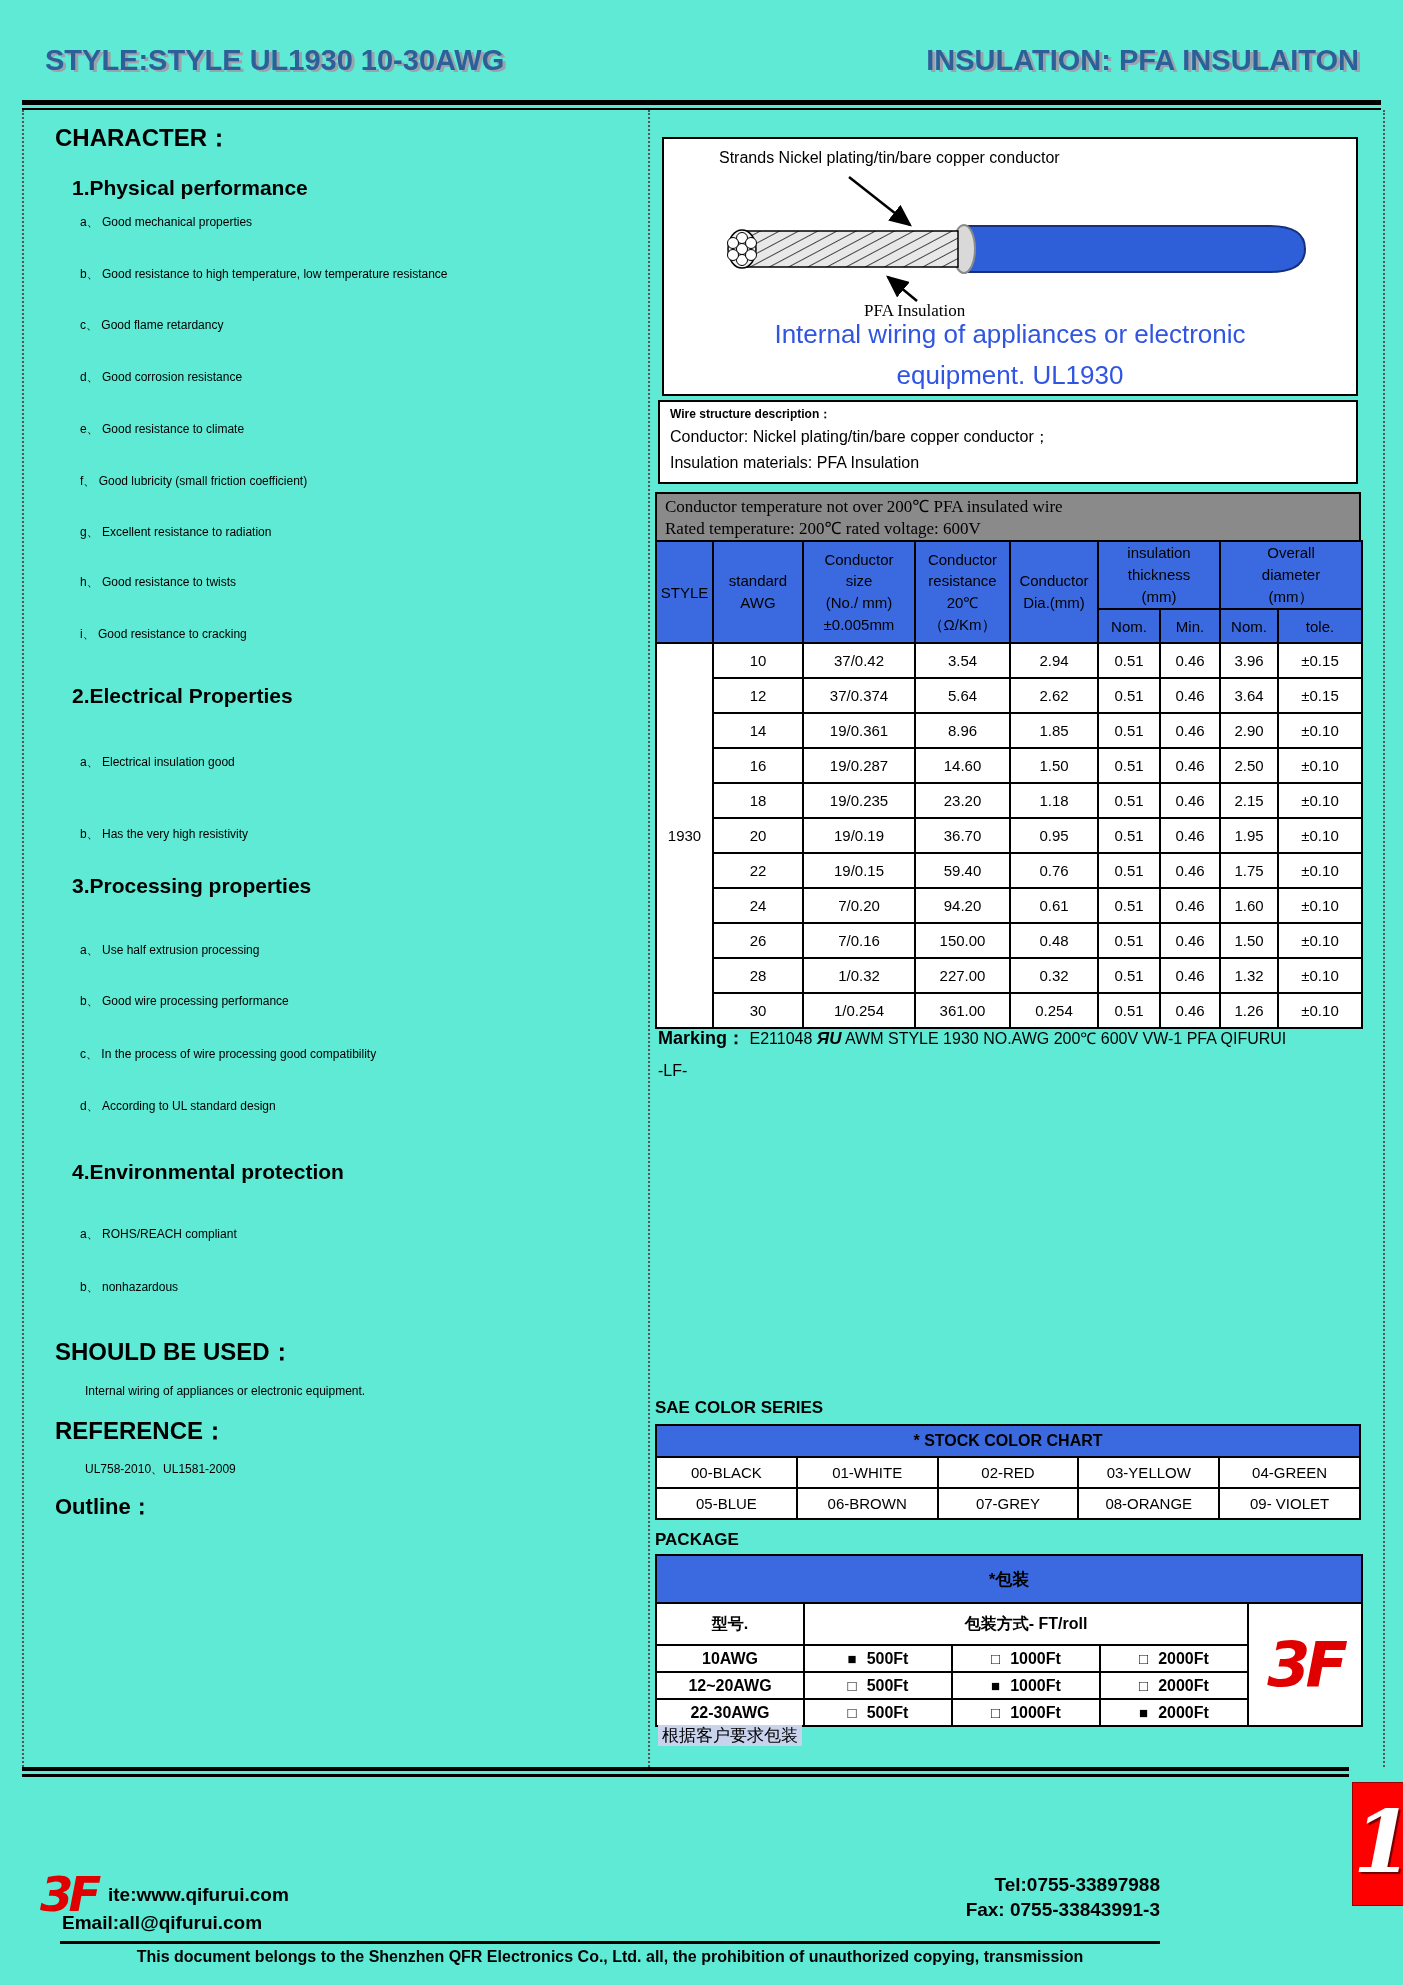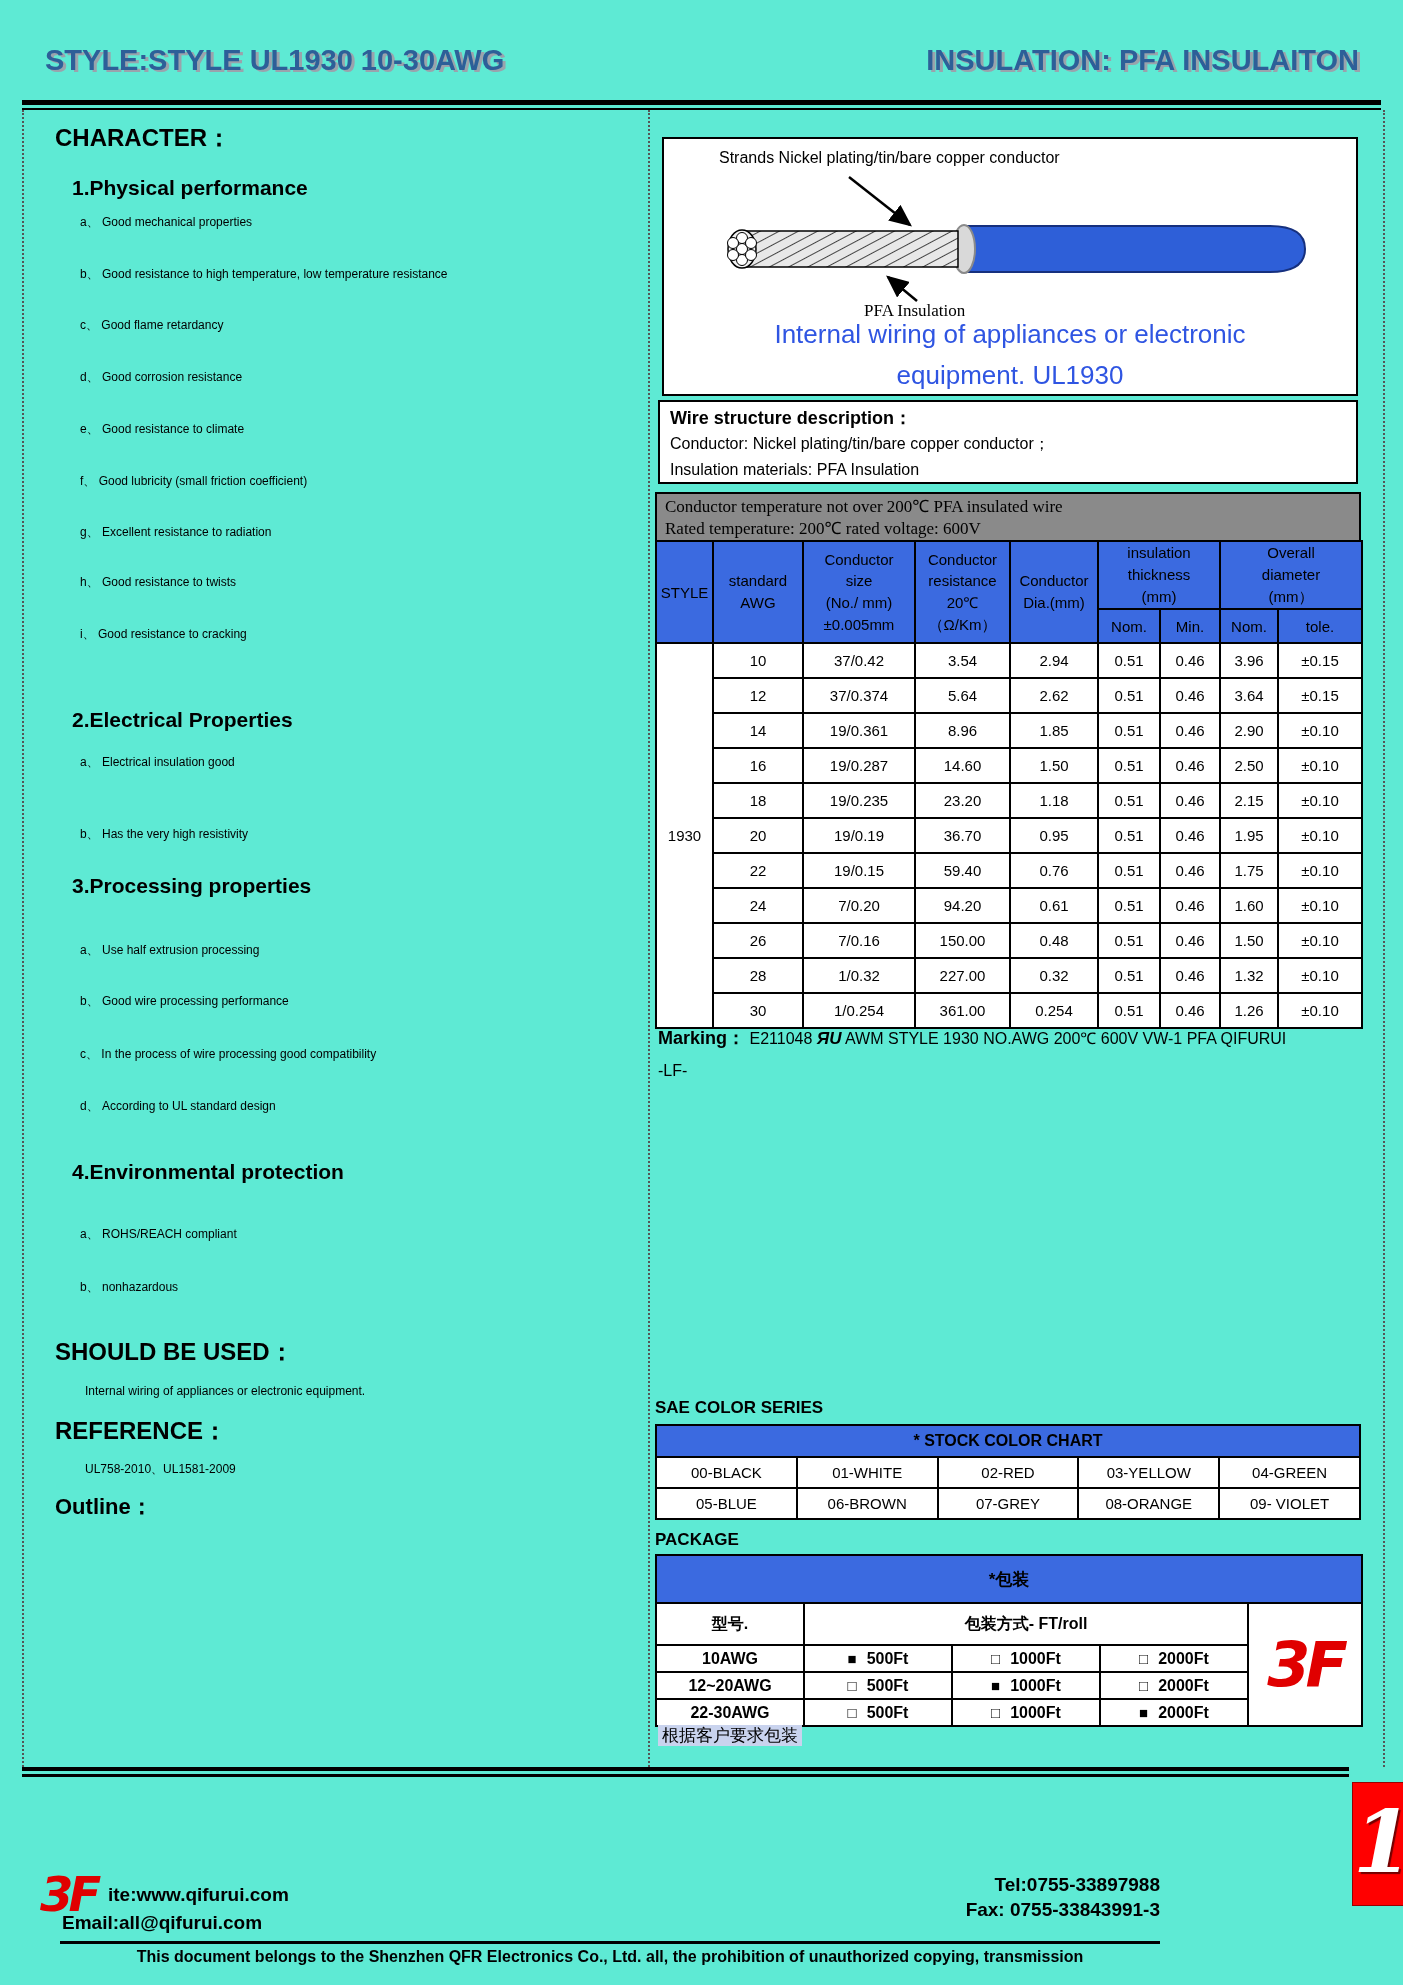--- a/index.html
+++ b/index.html
@@ -17,21 +17,21 @@
   
   .sec-title{font-weight:bold;font-size:24px;}
   .sec-head{font-weight:bold;font-size:21px;}
   .sec-item{font-size:12px;white-space:nowrap;}
   
   .solid-box{border:2px solid #000;background:#fff;}
   .wire-label{font-size:16px;}
   .wire-label-serif{font-family:"Liberation Serif",serif;font-size:17px;}
   .wire-caption{font-size:26px;color:#2f55e2;text-align:center;width:100%;}
   
-  .ws-title{font-weight:bold;font-size:18px;}
+  .ws-title{font-weight:bold;font-size:12px;}
   .ws-line{font-size:16px;}
   
   .gray-band{background:#8a8a8a;border:2px solid #000;border-bottom:none;
              font-family:"Liberation Serif",serif;font-size:17px;line-height:22px;
              padding:2px 8px;box-sizing:border-box;}
   
   table{border-collapse:collapse;table-layout:fixed;}
   .spec-table{width:706px;font-size:15px;}
   .spec-table th,.spec-table td{border:2px solid #000;text-align:center;vertical-align:middle;
         padding:0;overflow:hidden;}
@@ -78,21 +78,21 @@
   <div class="abs sec-item" style="left:80px;top:214px;">a、 Good mechanical properties</div>
   <div class="abs sec-item" style="left:80px;top:266px;">b、 Good resistance to high temperature, low temperature resistance</div>
   <div class="abs sec-item" style="left:80px;top:317px;">c、 Good flame retardancy</div>
   <div class="abs sec-item" style="left:80px;top:369px;">d、 Good corrosion resistance</div>
   <div class="abs sec-item" style="left:80px;top:421px;">e、 Good resistance to climate</div>
   <div class="abs sec-item" style="left:80px;top:473px;">f、 Good lubricity (small friction coefficient)</div>
   <div class="abs sec-item" style="left:80px;top:524px;">g、 Excellent resistance to radiation</div>
   <div class="abs sec-item" style="left:80px;top:574px;">h、 Good resistance to twists</div>
   <div class="abs sec-item" style="left:80px;top:626px;">i、 Good resistance to cracking</div>
 
-  <div class="abs sec-head" style="left:72px;top:684px;margin-top:24px;">2.Electrical Properties</div>
+  <div class="abs sec-head" style="left:72px;top:684px;">2.Electrical Properties</div>
   <div class="abs sec-item" style="left:80px;top:754px;">a、 Electrical insulation good</div>
   <div class="abs sec-item" style="left:80px;top:814px;margin-top:12px;">b、 Has the very high resistivity</div>
 
   <div class="abs sec-head" style="left:72px;top:874px;">3.Processing properties</div>
   <div class="abs sec-item" style="left:80px;top:942px;">a、 Use half extrusion processing</div>
   <div class="abs sec-item" style="left:80px;top:993px;">b、 Good wire processing performance</div>
   <div class="abs sec-item" style="left:80px;top:1046px;">c、 In the process of wire processing good compatibility</div>
   <div class="abs sec-item" style="left:80px;top:1098px;">d、 According to UL standard design</div>
 
   <div class="abs sec-head" style="left:72px;top:1160px;">4.Environmental protection</div>

